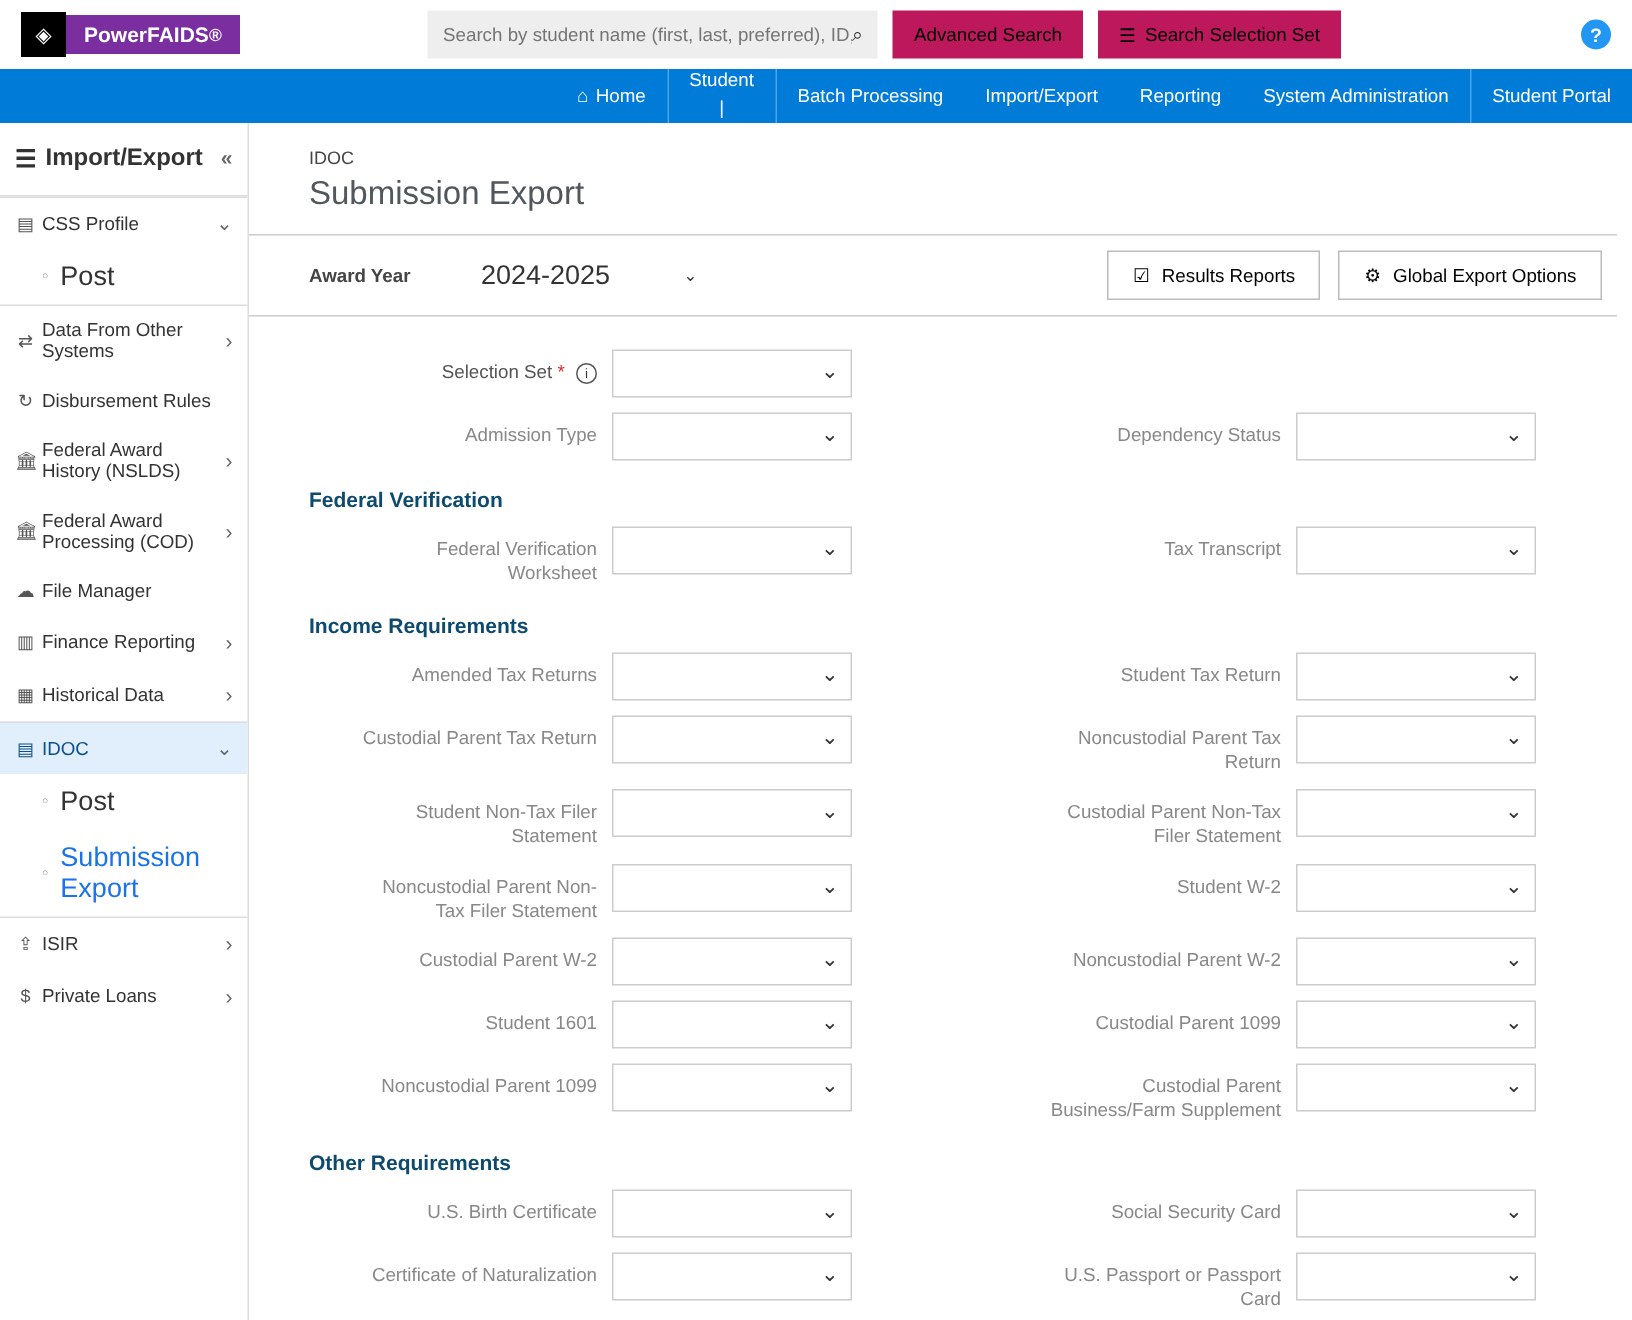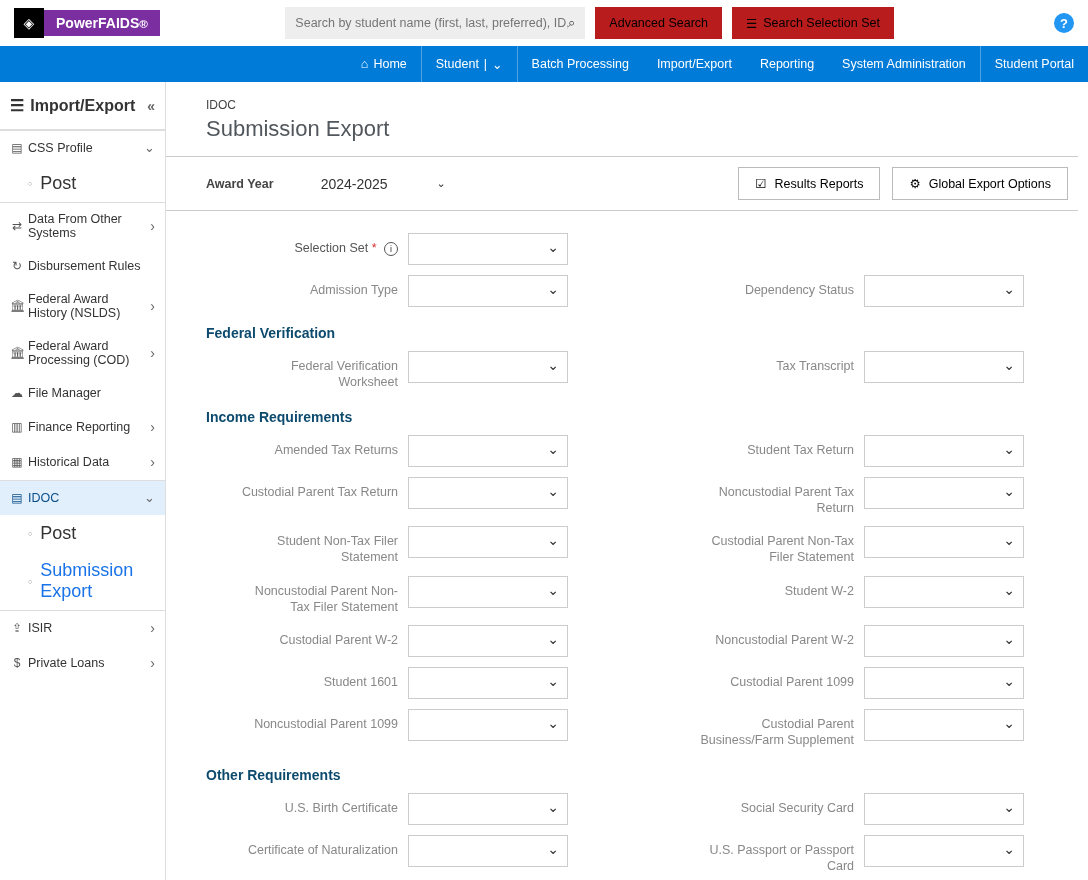--- a/index.html
+++ b/index.html
@@ -6,21 +6,21 @@
   body { font-family: Arial, Helvetica, sans-serif; font-size: 13px; color: #333; background: #fff; }
   
   
   .topbar { display: flex; align-items: center; height: 46px; padding: 0 14px; gap: 0; }
   .logo-box { display: flex; align-items: center; height: 30px; }
   .logo-shield { background: #000; width: 30px; height: 30px; display: flex; align-items: center; justify-content: center; color: #fff; font-size: 14px; }
   .logo-text { background: #7a2e9f; color: #fff; font-weight: bold; padding: 0 12px; height: 26px; display: flex; align-items: center; font-size: 14px; }
   .spacer { flex: 1; }
   .search-box { background: #eee; width: 300px; height: 32px; display: flex; align-items: center; padding: 0 10px; margin-right: 10px;}
   .search-box input { border: none; background: transparent; flex: 1; font-size: 12.5px; outline: none; }
-  .top-btn { background: #b91c1c; height: 32px; display: flex; align-items: center; padding: 0 14px; font-size: 12.5px; margin-right: 10px; cursor: pointer; border: none; gap:6px;}
+  .top-btn { background: #be185d; height: 32px; display: flex; align-items: center; padding: 0 14px; font-size: 12.5px; margin-right: 10px; cursor: pointer; border: none; gap:6px;}
   .help-icon { width: 20px; height: 20px; border-radius: 50%; background: #2196f3; color: #fff; display: flex; align-items: center; justify-content: center; font-size: 13px; font-weight: bold; cursor: pointer; margin-left: 150px;}
 
   
   .bluenav { background: #007bd8; height: 36px; display: flex; align-items: center; justify-content: flex-end; color: #fff; font-size: 12.5px; padding-right: 0; }
   .bluenav .item { padding: 0 14px; height: 100%; display: flex; align-items: center; gap: 5px; cursor: pointer; border-right: 1px solid rgba(255,255,255,0.3);}
   .bluenav .item.nobdr { border-right:none; }
   .bluenav .item.last { border-right:none; border-left: 1px solid rgba(255,255,255,0.3);}
 
   
   .layout { display: flex; }
@@ -36,21 +36,21 @@
   .side-sub.active { color:#1a73e8;}
   .side-ico { width:14px; display:inline-block; text-align:center; font-size:12px; color:#555;}
 
   .main { flex:1; padding: 16px 0 30px 0;}
   .bc-page { padding: 0 0 14px 40px; border-bottom:1px solid #ccc; margin: 0 10px 0 0;}
   .breadcrumb { font-size:12px; color:#444; margin-bottom:4px;}
   .page-title { font-size:22px; color:#51575c; }
 
   .context-row { display:flex; align-items:center; padding: 10px 10px 10px 40px; margin:0 10px 22px 0; border-bottom:1px solid #ccc;gap:33px;}
   .award-label { font-size:12.5px; color:#444; margin-right:14px; font-weight:bold;}
-  .award-value { font-size:14px; color:#333; margin-right:10px;}
+  .award-value { font-size:18px; color:#333; margin-right:10px;}
   .context-row .chev { font-size:11px; color:#333; padding:0 6px; cursor:pointer;}
   .context-actions { margin-left:auto; display:flex; gap:12px;}
   .outline-btn { border:1px solid #bbb; background:#fff; padding:8px 16px; font-size:12.5px; display:flex; align-items:center; gap:8px; cursor:pointer;}
 
   
   .form { padding: 0 10px 0 40px;}
   .section-title { font-size:14px; font-weight:bold; color:#0c4a6e; margin: 18px 0 10px 0;}
   .row { display:flex; gap:40px; margin-bottom:10px;}
   .col { flex:1; display:flex; align-items:flex-start;}
   .fld-label { width:170px; text-align:right; font-size:12.5px; color:#888; padding-top:7px; padding-right:10px; line-height:1.3;margin-left:32px;}
@@ -88,21 +88,21 @@
       <span>Search Selection Set</span>
     </button>
   <div class="help-icon">?</div>
 </div>
 
 <div class="bluenav">
   <div class="item nobdr">
       <span>⌂</span>
       <span>Home</span>
     </div>
-  <div class="item" style="border-left:1px solid rgba(255,255,255,0.3);"><span>Student</span> | <span>⌄</span></div>
+  <div class="item" style="border-left:1px solid rgba(255,255,255,0.3);flex-direction:column;"><span>Student</span> | <span>⌄</span></div>
   <div class="item nobdr">
       <span>Batch Processing</span>
     </div>
   <div class="item nobdr">
       <span>Import/Export</span>
     </div>
   <div class="item nobdr">
       <span>Reporting</span>
     </div>
   <div class="item nobdr">

